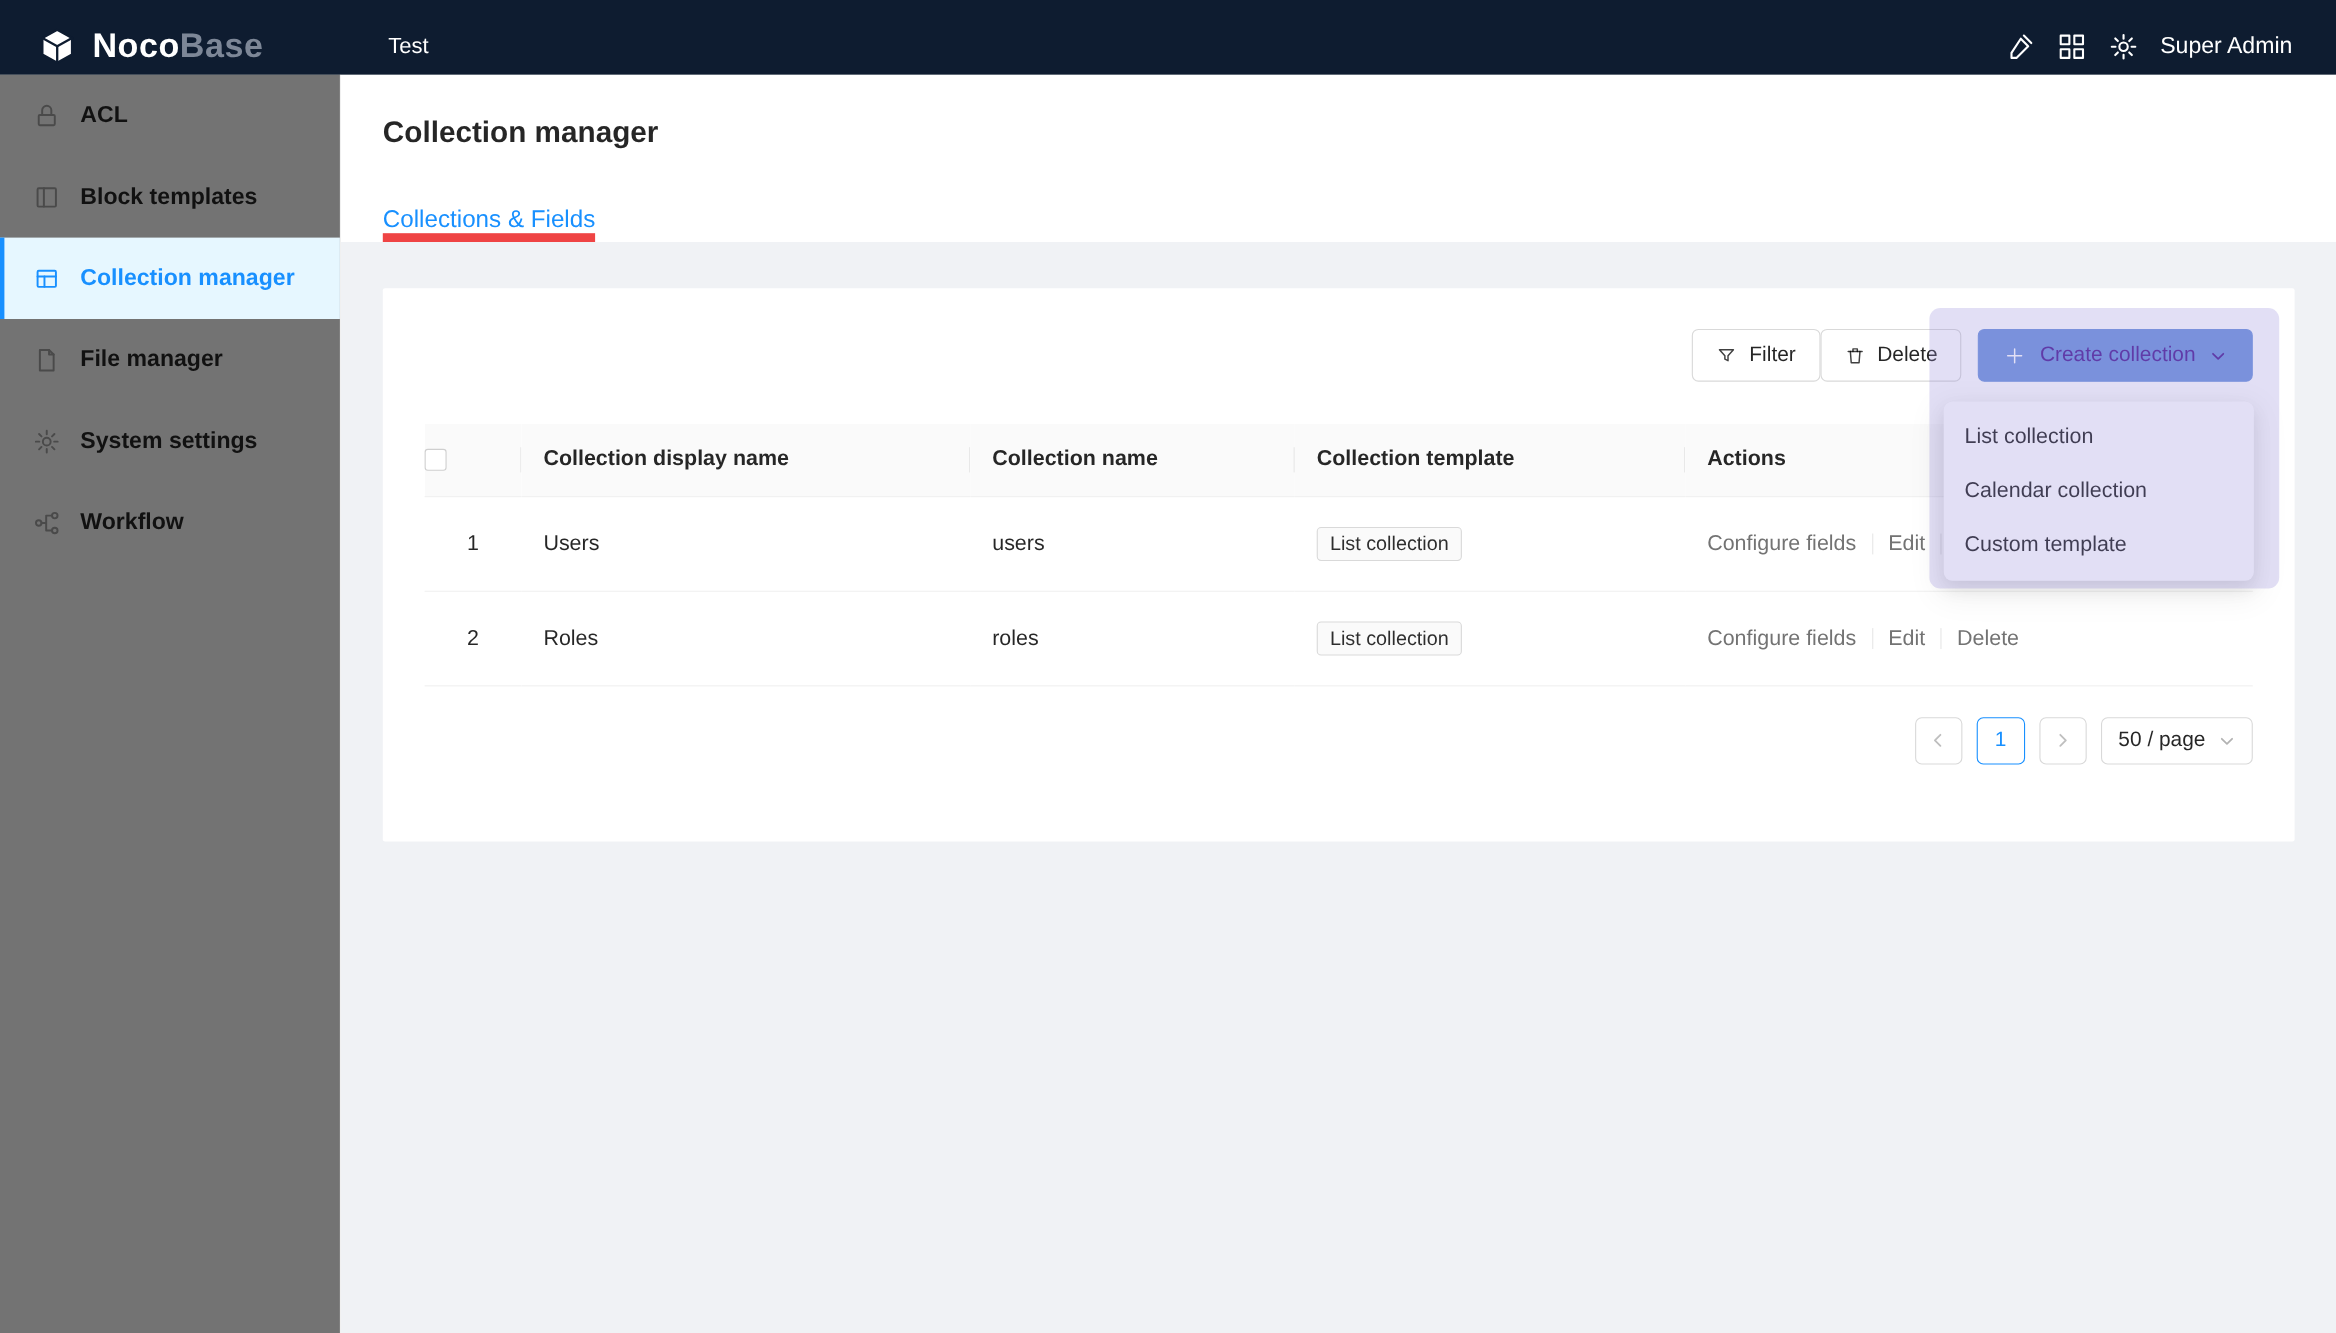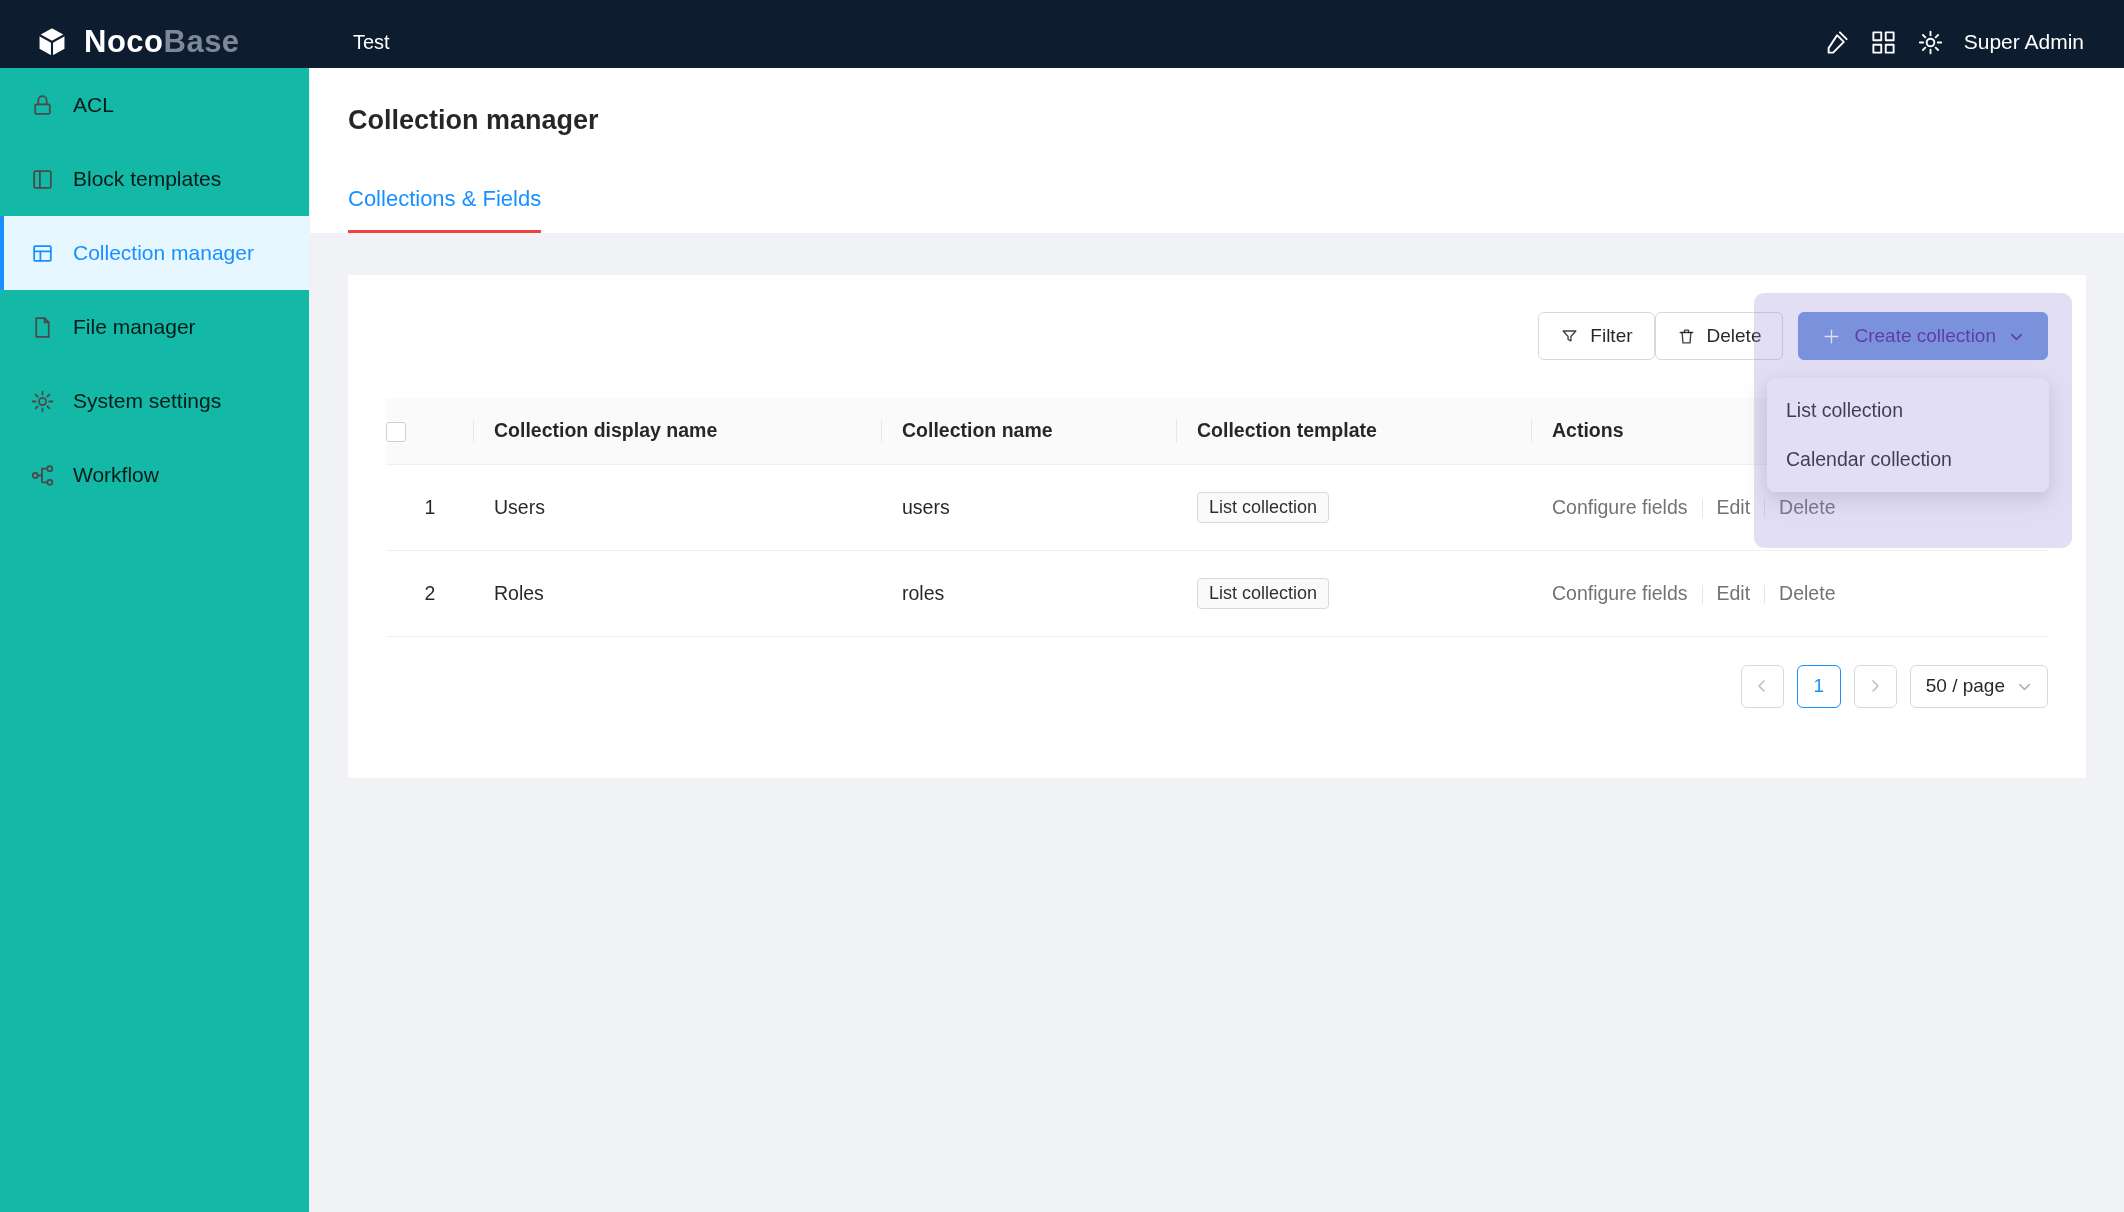--- a/index.html
+++ b/index.html
@@ -20,36 +20,36 @@
   .brand-text .lite { color:#7d8797; }
   .top-menu { display:flex; align-items:center; margin-left:33px; }
   .top-menu-item { font-size:20px; color:#fff; cursor:pointer; padding:0 10px; }
   .top-right { margin-left:auto; display:flex; align-items:center; gap:20px; }
   .top-icon { width:27px; height:27px; color:#fff; cursor:pointer; display:flex; }
   .top-user { font-size:21px; cursor:pointer; white-space:nowrap; }
   svg.ic { width:100%; height:100%; fill:none; stroke:currentColor; stroke-width:1.7; stroke-linecap:round; stroke-linejoin:round; }
 
   
   .bodyrow { flex:1; display:flex; min-height:0; }
-  .sidebar { width:310px; flex:0 0 310px; background:#14b8a6; border-right:1px solid #f0f0f0; }
+  .sidebar { width:310px; flex:0 0 310px; background:#737373; border-right:1px solid #f0f0f0;font-weight:bold; }
   .side-item {
     height:74px; display:flex; align-items:center; gap:18px;
     padding:0 20px 0 30px; font-size:21px; cursor:pointer; position:relative;
     color:rgba(0,0,0,0.85);
   }
   .side-item .sicon { width:25px; height:25px; display:flex; color:#4a4a4a; }
   .side-item.active { background:#e6f7ff; color:#1890ff; }
   .side-item.active .sicon { color:#1890ff; }
   .side-item.active::before { content:""; position:absolute; left:0; top:0; bottom:0; width:4px; background:#1890ff; }
 
   .main { flex:1; display:flex; flex-direction:column; min-width:0; }
   .page-head { background:#fff; padding:32px 38px 0; }
   .page-title { font-size:27px; font-weight:700; line-height:40px; margin-bottom:46px; }
   .tabs { display:flex; }
-  .tab { font-size:22px; color:#1890ff; line-height:26px; padding-bottom:18px; border-bottom:3px solid #ef4444; cursor:pointer;text-align:center; }
+  .tab { font-size:22px; color:#1890ff; line-height:26px; border-bottom:8px solid #ef4444; cursor:pointer;text-align:center; }
 
   .content { flex:1; background:#f0f2f5; padding:42px 38px 0; }
   .card { position:relative; background:#fff; border-radius:2px; height:503px; padding:37px 38px; }
 
   
   .toolbar { display:flex; justify-content:flex-end; align-items:center; margin-bottom:38px; }
   .toolbar-right { display:flex; align-items:center; gap:15px; }
   .btn {
     height:48px; display:inline-flex; align-items:center; gap:11px;
     padding:0 21px; background:#fff; border:1px solid #d9d9d9; border-radius:6px;
@@ -338,20 +338,21 @@
                 <svg class="ic" viewBox="0 0 16 16">
                     <path d="M3 6l5 5 5-5"></path>
                   </svg>
               </span>
             </div>
           </div>
 
           <div class="dropdown">
             <div class="dropdown-item">List collection</div>
             <div class="dropdown-item">Calendar collection</div>
+            <div class="dropdown-item">Custom template</div>
           </div>
 
           <div class="tint"></div>
 
         </div>
       </div>
     </main>
   </div>
 </div>
 

